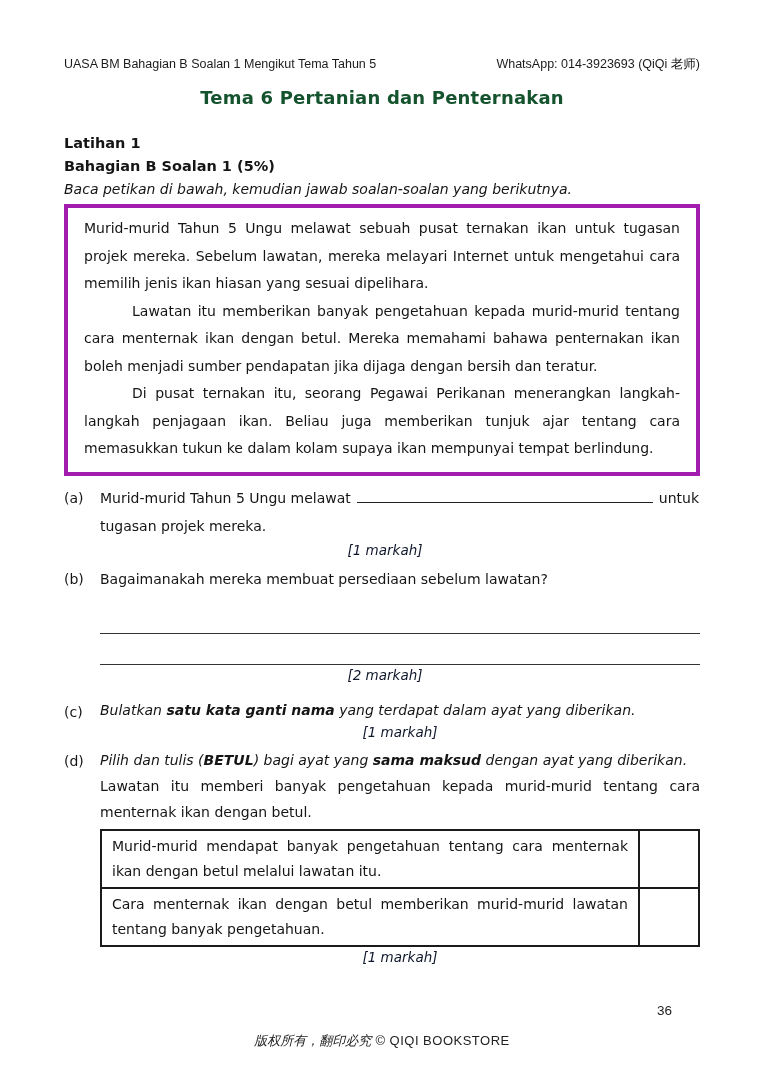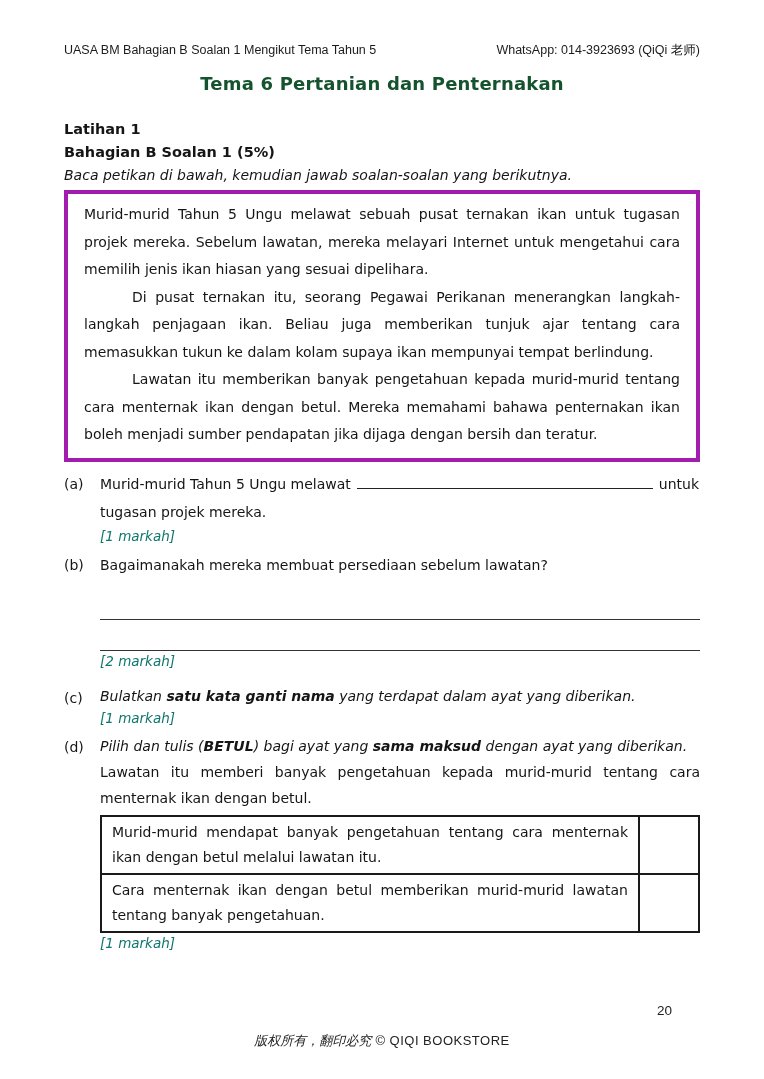--- a/index.html
+++ b/index.html
@@ -1,21 +1,21 @@
 <!DOCTYPE html>
 <html><head>
 <meta charset="utf-8">
 <style>
   * { margin:0; padding:0; box-sizing:border-box; }
   html,body { background:#ffffff; }
   .page {
     position:relative; width:764px; height:1079px; background:#fff;
     font-family:"DejaVu Sans", sans-serif; color:#151515; overflow:hidden;
   }
-  .content { position:absolute; left:64px; top:42px; width:636px; }
+  .content { position:absolute; left:64px; top:56px; width:636px; }
 
   .header-row { display:flex; justify-content:space-between; align-items:baseline;
     font-family:"Liberation Sans", sans-serif; font-size:12.5px; color:#1b1b1b; }
 
   .doc-title { text-align:center; font-weight:bold; font-size:18px; margin-top:14px; letter-spacing:.2px; }
 
   .ex-title { font-weight:bold; font-size:14.5px; margin-top:26px; line-height:18px; }
   .section-title { font-weight:bold; font-size:14.5px; margin-top:5px; line-height:18px; }
   .instruction { font-style:italic; font-size:14px; margin-top:5px; line-height:18px; }
 
@@ -25,22 +25,22 @@
   .passage-box p.indent { text-indent:48px; }
 
   .q { display:flex; }
   .q .ql { width:36px; flex:none; font-size:14px; line-height:28px; }
   .q .qb { flex:1; font-size:14px; line-height:28px; }
 
   .qa { margin-top:8px; }
   .blank { display:inline-block; width:296px; height:13px; border-bottom:1.5px solid #222;
     margin:0 6px; vertical-align:baseline; }
 
-  .marks { text-align:left; font-style:italic; font-size:13.5px; line-height:17px;
-    margin-top:2px; margin-right:30px; color:#0f766e; }
+  .marks { text-align:center; font-style:italic; font-size:13.5px; line-height:17px;
+    margin-top:2px; margin-right:30px; color:#0f172a; }
 
   .qb-question { line-height:28px; }
   .answer-line { height:0; border-bottom:1.5px solid #333; }
   .al1 { margin-top:40px; }
   .al2 { margin-top:30px; }
 
   .qc { margin-top:14px; }
   .qc .instr { font-style:italic; line-height:24px; }
   .qc .instr b { font-style:italic; }
   .c-box { border:2px solid #1a1a1a; width:578px; margin-top:7px; padding:6px 14px;
@@ -73,22 +73,22 @@
     </div>
 
     <div class="doc-title" style="color: #14532d;">Tema 6 Pertanian dan Penternakan</div>
 
     <div class="ex-title">Latihan 1</div>
     <div class="section-title">Bahagian B Soalan 1 (5%)</div>
     <div class="instruction">Baca petikan di bawah, kemudian jawab soalan-soalan yang berikutnya.</div>
 
     <div class="passage-box">
       <p>Murid-murid Tahun 5 Ungu melawat sebuah pusat ternakan ikan untuk tugasan projek mereka. Sebelum lawatan, mereka melayari Internet untuk mengetahui cara memilih jenis ikan hiasan yang sesuai dipelihara.</p>
+      <p class="indent">Lawatan itu memberikan banyak pengetahuan kepada murid-murid tentang cara menternak ikan dengan betul. Mereka memahami bahawa penternakan ikan boleh menjadi sumber pendapatan jika dijaga dengan bersih dan teratur.</p>
       <p class="indent">Di pusat ternakan itu, seorang Pegawai Perikanan menerangkan langkah-langkah penjagaan ikan. Beliau juga memberikan tunjuk ajar tentang cara memasukkan tukun ke dalam kolam supaya ikan mempunyai tempat berlindung.</p>
-      <p class="indent">Lawatan itu memberikan banyak pengetahuan kepada murid-murid tentang cara menternak ikan dengan betul. Mereka memahami bahawa penternakan ikan boleh menjadi sumber pendapatan jika dijaga dengan bersih dan teratur.</p>
     </div>
 
     <div class="q qa">
       <div class="ql">(a)</div>
       <div class="qb">
         <div>
           <span>Murid-murid Tahun 5 Ungu melawat</span><span class="blank"></span><span>untuk</span>
         </div>
         <div>tugasan projek mereka.</div>
         <div class="marks">[1 markah]</div>
@@ -133,17 +133,17 @@
             <td class="ans"></td>
           </tr>
         </tbody>
           </table>
         <div class="marks" style="margin-right:0;">[1 markah]</div>
       </div>
     </div>
 
   </div>
 
-  <div class="page-number">20</div>
+  <div class="page-number">36</div>
   <div class="copyright">
     <span class="cn">版权所有，翻印必究 </span><span class="en">© QIQI BOOKSTORE</span>
   </div>
 </div>
 
 </body></html>

